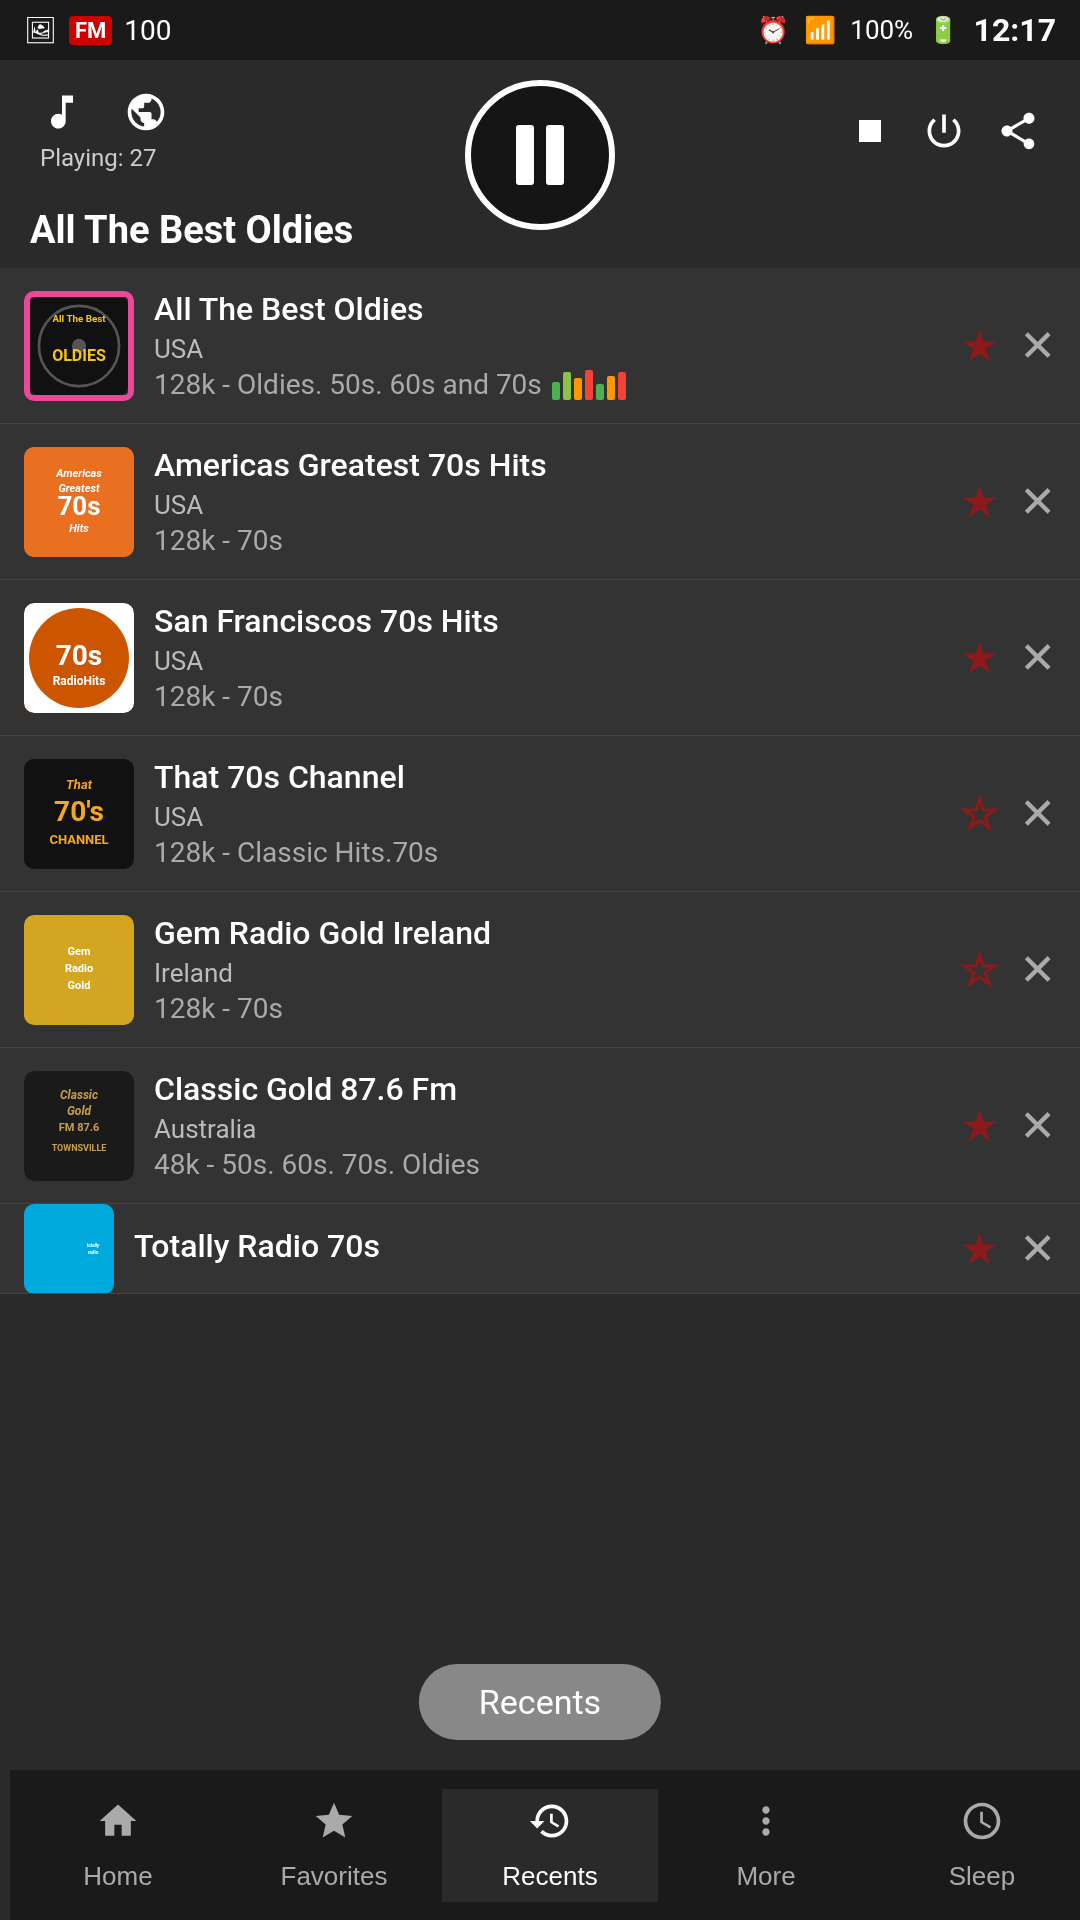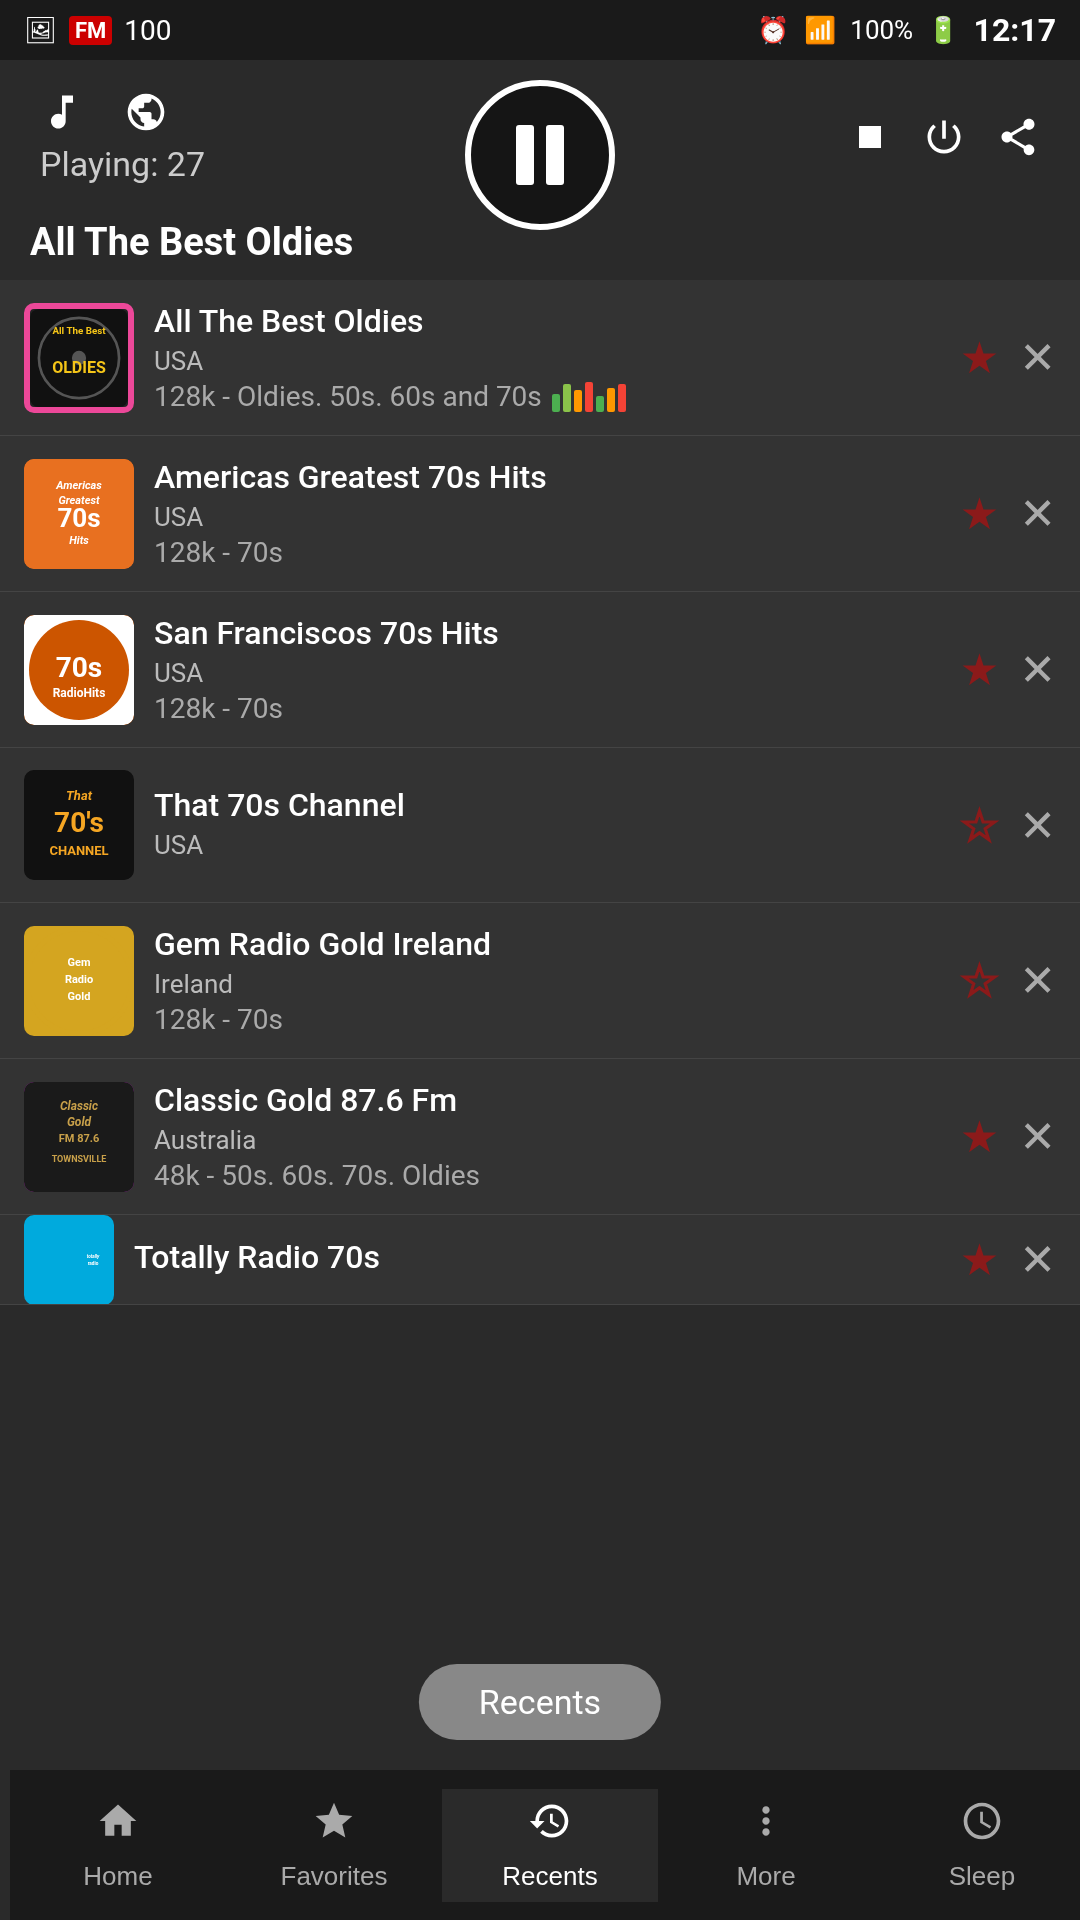--- a/index.html
+++ b/index.html
@@ -69,21 +69,21 @@
       background: none;
       border: none;
       color: #fff;
       cursor: pointer;
       font-size: 44px;
       display: flex;
       align-items: center;
       justify-content: center;
     }
     .playing-label {
-      font-size: 34px;
+      font-size: 24px;
       color: #ccc;
       margin-top: 4px;
     }
     .play-pause-btn {
       width: 150px;
       height: 150px;
       border-radius: 50%;
       border: 6px solid #fff;
       background: rgba(0,0,0,0.5);
       display: flex;
@@ -445,20 +445,21 @@
       <svg width="110" height="110" viewBox="0 0 110 110">
         <rect width="110" height="110" fill="#111" rx="10"></rect>
         <text x="55" y="30" fill="#f5a623" font-size="13" text-anchor="middle" font-style="italic">That</text>
         <text x="55" y="62" fill="#f5a623" font-size="28" text-anchor="middle" font-weight="bold">70's</text>
         <text x="55" y="85" fill="#f5a623" font-size="13" text-anchor="middle">CHANNEL</text>
       </svg>
     </div>
     <div class="station-info">
       <div class="station-name">That 70s Channel</div>
       <div class="station-country">USA</div>
+      <div class="station-bitrate">128k - Classic Hits.70s</div>
     </div>
     <div class="station-actions">
       <button class="star-btn star-outline" style="color:#8b1a1a;-webkit-text-stroke:2px #8b1a1a;text-stroke:2px #8b1a1a;">☆</button>
       <button class="close-btn">✕</button>
     </div>
   </div>
 
   <div class="station-item">
     <div class="station-logo logo-gem">
       <svg width="110" height="110" viewBox="0 0 110 110">

